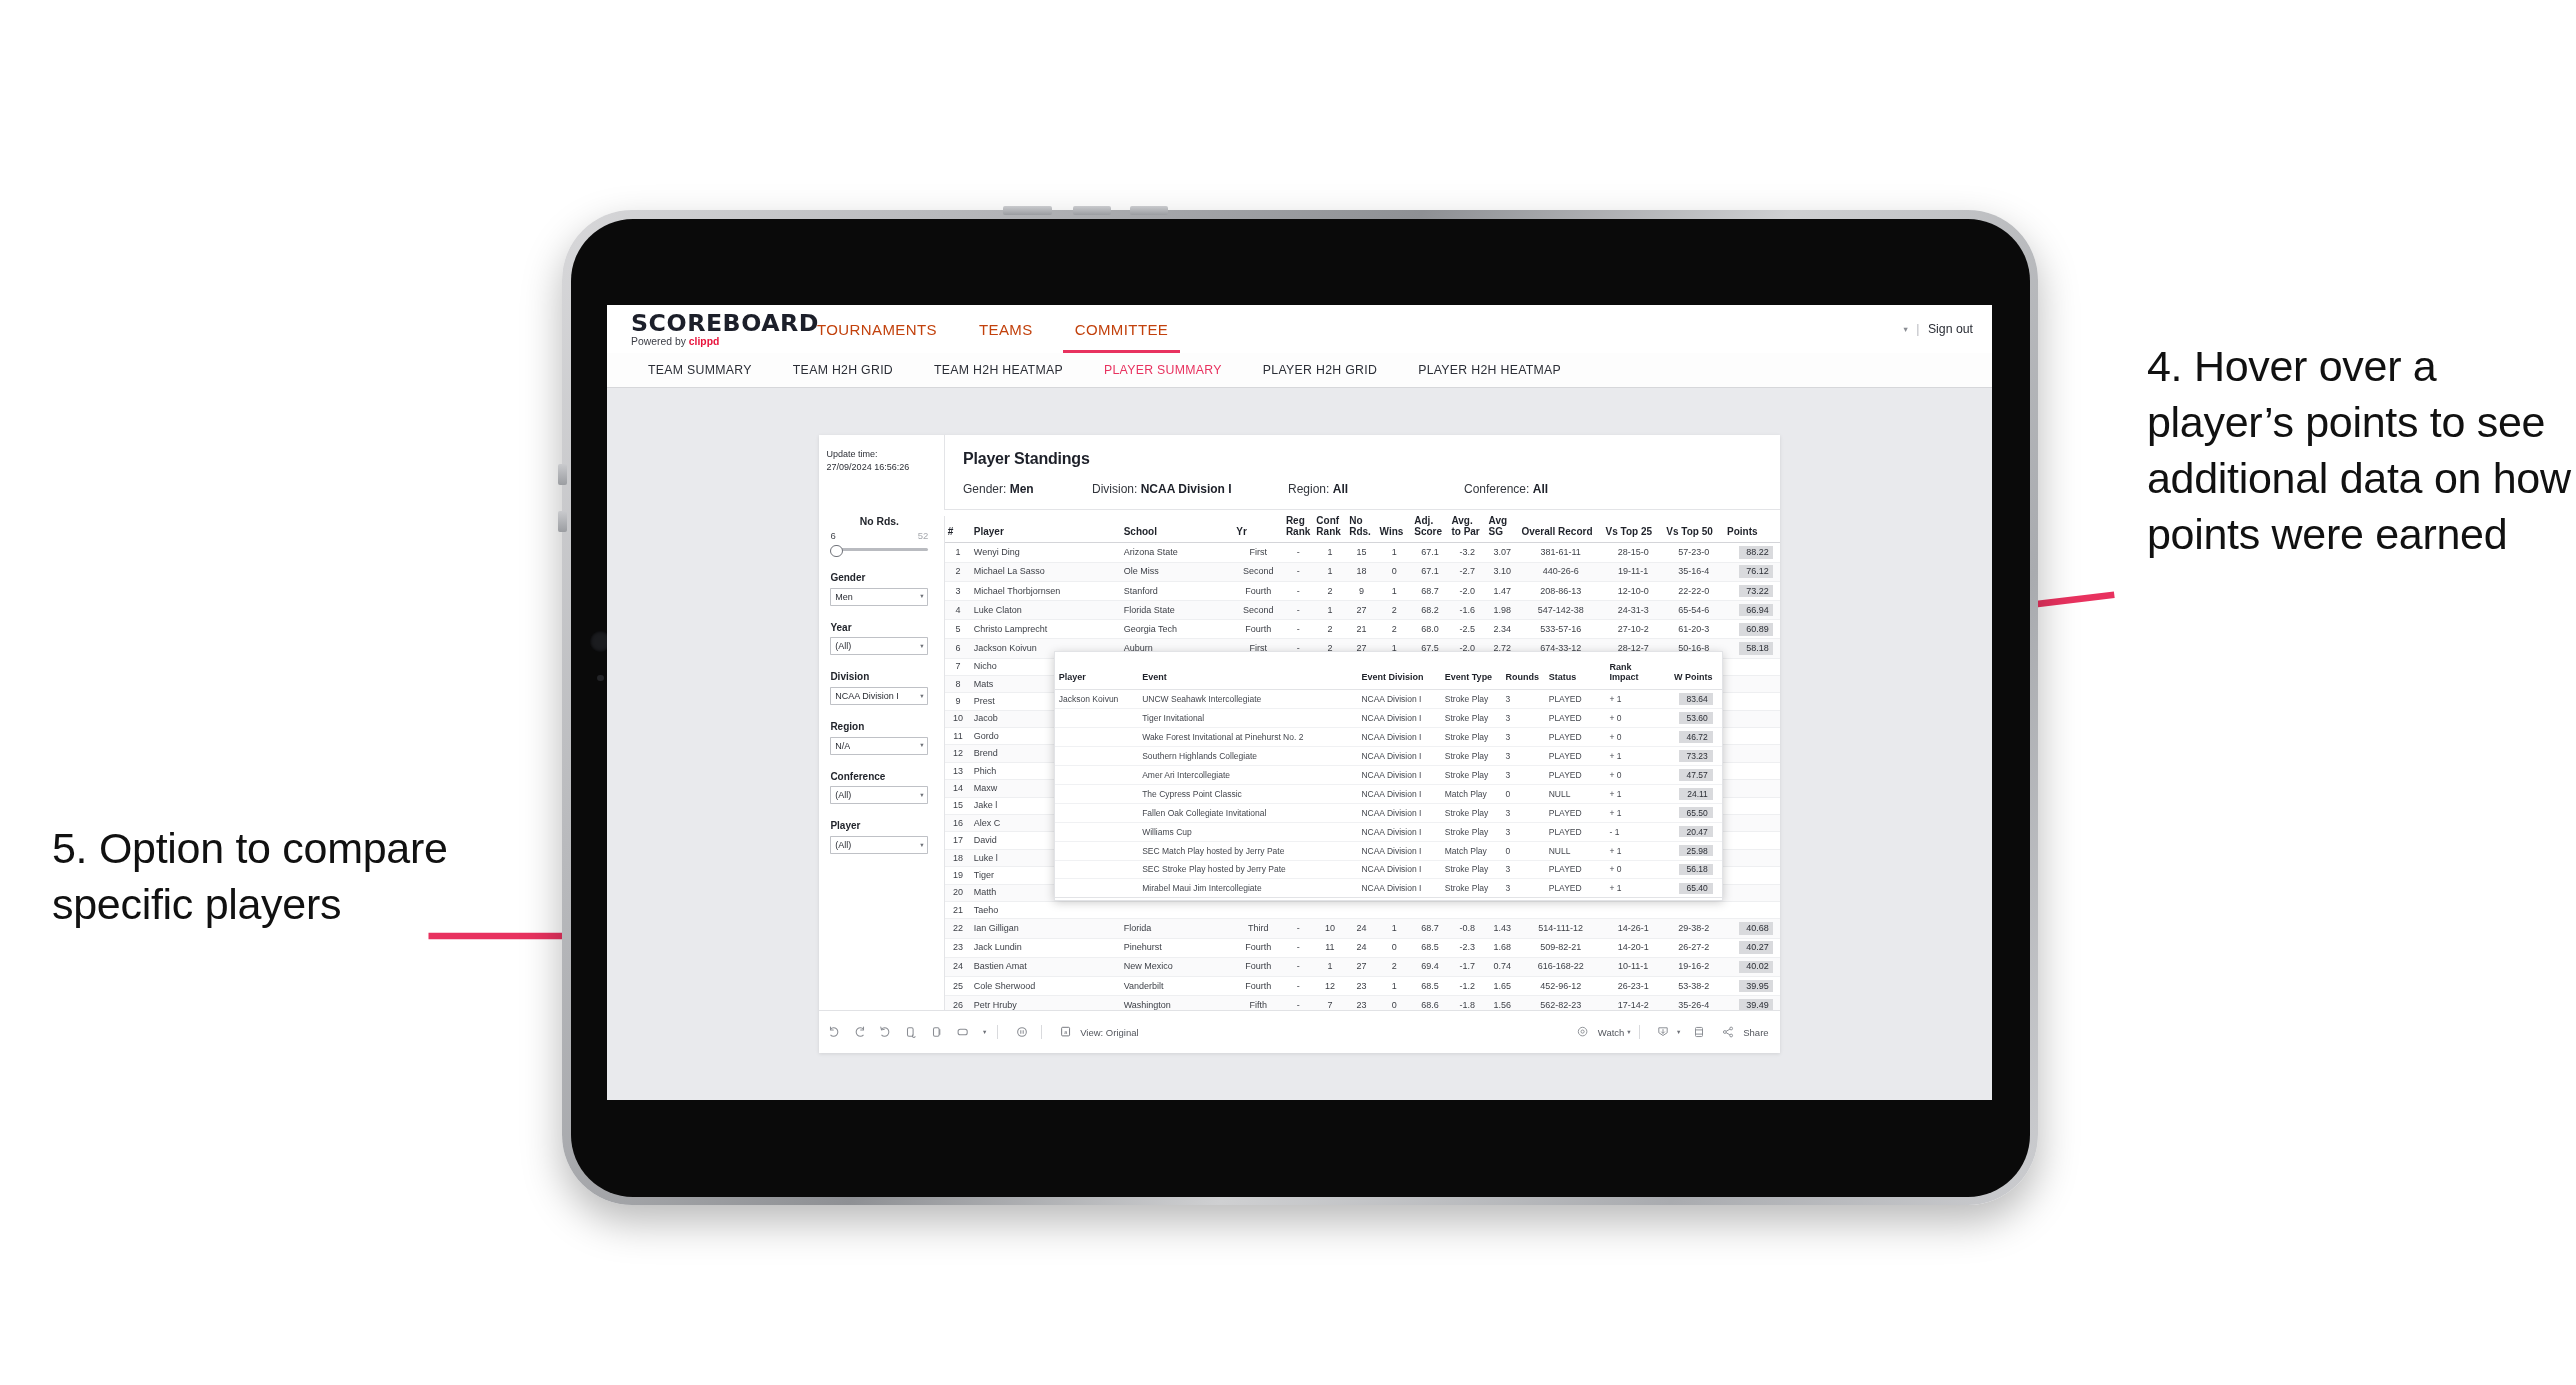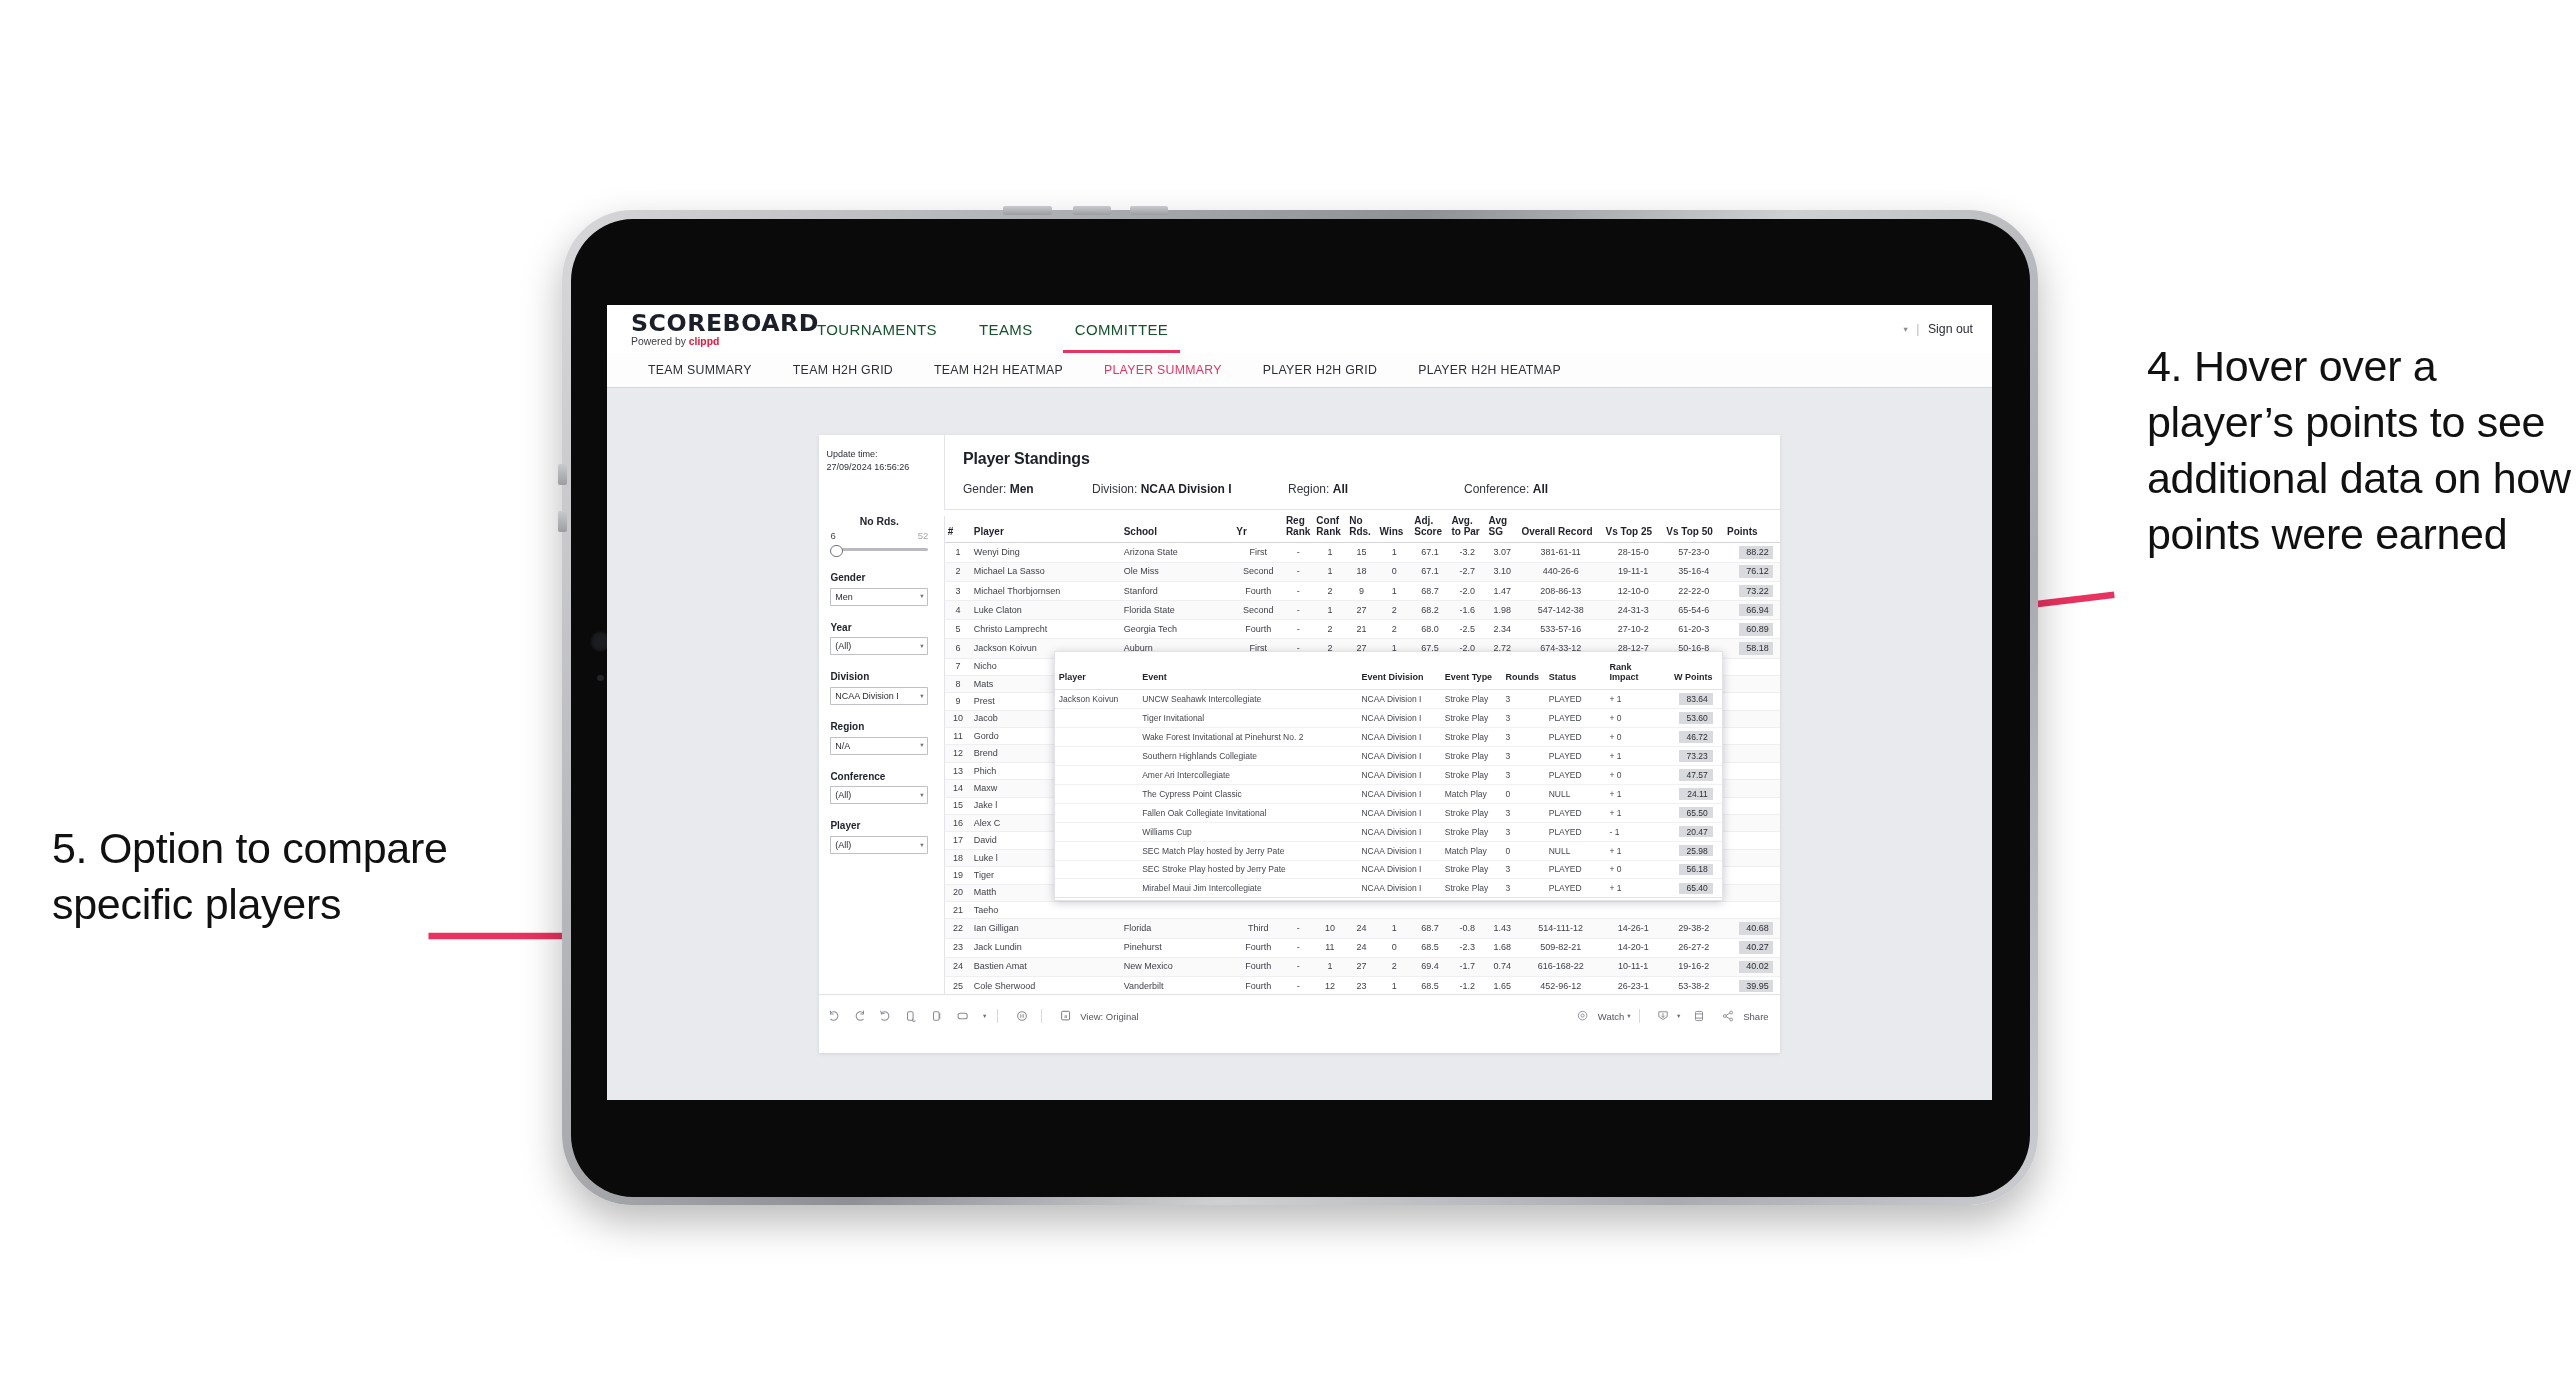--- a/index.html
+++ b/index.html
@@ -39,21 +39,21 @@
   .appbar{position:absolute;left:0;top:0;width:100%;height:48px;background:#ffffff;border-bottom:0.9px solid #d6d7da;}
   .logo{position:absolute;left:24px;top:6.6px;}
   .logo .word{
     font-family:"DejaVu Sans", sans-serif;font-weight:700;font-size:23px;letter-spacing:0.5px;color:#1c1f2a;
     transform:scaleX(1.03);transform-origin:left center;line-height:1;
   }
   .logo .sub{font-size:10.4px;color:#3b3d45;margin-top:2.8px;line-height:1;}
   .logo .sub .brand{color:#e8143c;font-weight:700;}
   .navtop{position:absolute;left:189px;top:0;height:48px;display:flex;align-items:center;gap:0;}
   .navtop .item{
-    height:48px;display:flex;align-items:center;padding:0 21px;font-size:15px;color:#14532d;letter-spacing:0.4px;
+    height:48px;display:flex;align-items:center;padding:0 21px;font-size:15px;color:#c2410c;letter-spacing:0.4px;
     position:relative;
   }
   .navtop .item.active::after{
     content:"";position:absolute;left:9.5px;right:9.5px;bottom:0;height:2.8px;background:#e8325f;
   }
   .signout{position:absolute;right:19px;top:0;height:48px;display:flex;align-items:center;gap:8.5px;font-size:12.3px;color:#2a2d35;}
   .signout .caret{font-size:8.5px;color:#8a8d93;}
   .signout .bar{color:#b9bbc0;}
 
   .subnav{position:absolute;left:0;top:48px;width:100%;height:34px;background:#fdfdfd;border-bottom:0.9px solid #d6d7da;display:flex;align-items:center;}
@@ -121,21 +121,21 @@
   table.tiptbl th{
     font-size:9px;font-weight:700;color:#1f222a;text-align:left;vertical-align:bottom;
     padding:9.5px 3.8px 5.7px 3.8px;border-bottom:0.9px solid #e2e3e6;line-height:1.2;
   }
   table.tiptbl td{padding:3.1px 3.8px;border-bottom:0.9px solid #f0f1f3;white-space:nowrap;overflow:hidden;}
   table.tiptbl tr:last-child td{border-bottom:0.9px solid #e2e3e6;}
   .tip .tip-pts{text-align:right;padding-right:9.5px !important;}
   .tip .ptsbox{background:#d9dadd;}
 
   
-  .toolbar{position:absolute;left:0;right:0;bottom:16px;height:42px;border-top:0.9px solid #e1e2e5;background:#fff;display:flex;align-items:center;justify-content:flex-end;}
+  .toolbar{position:absolute;left:0;right:0;bottom:0;height:42px;border-top:0.9px solid #e1e2e5;background:#fff;display:flex;align-items:center;justify-content:flex-end;}
   .toolbar .tb{display:flex;align-items:center;height:42px;color:#8a8d93;}
   .tb-ico{width:22px;height:21px;display:flex;align-items:center;justify-content:center;margin-left:3.8px;}
   .tb-ico svg{display:block;}
   .tb-div{width:0.9px;height:14px;background:#d9dadd;margin:0 8.5px;}
   .tb-txt{font-size:9.5px;color:#53565d;margin-left:3.8px;white-space:nowrap;}
   .tb-right{margin-left:auto;display:flex;align-items:center;padding-right:11.4px;}
   .caretmini{font-size:6.6px;margin-left:2.8px;color:#6e7178;}
 </style>
 </head>
 <body>

